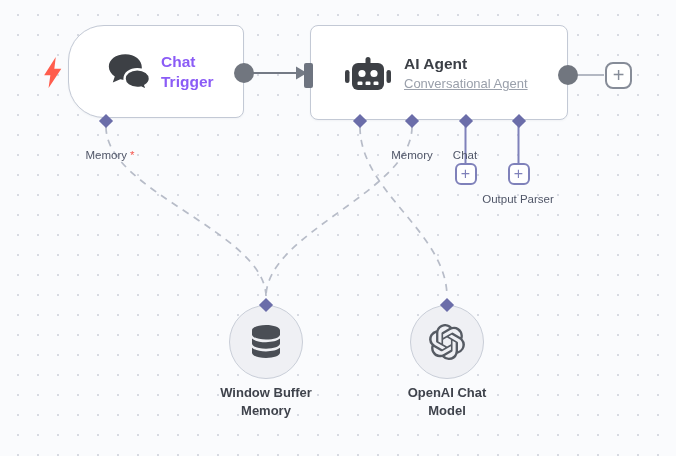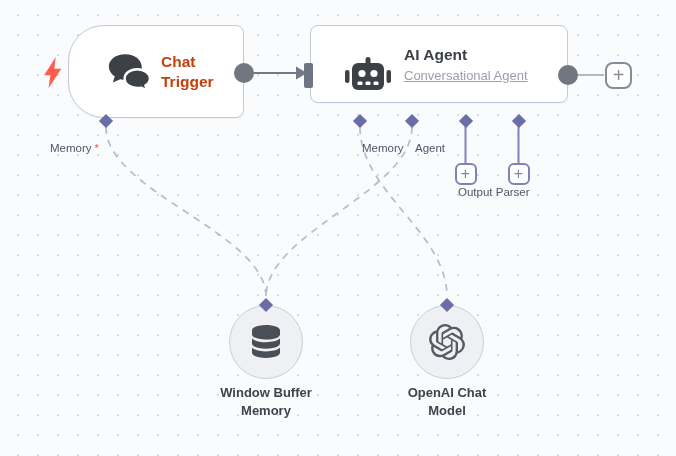--- a/index.html
+++ b/index.html
@@ -14,39 +14,39 @@
     background-image:radial-gradient(#d7dae2 1px, transparent 1.4px);
     background-size:20px 20px;
     background-position:8px 5px;
   }
   svg.wires{position:absolute;inset:0;z-index:1;}
   .node{
     position:absolute;background:#ffffff;border:1.7px solid #c3c9d5;
     box-shadow:0 1px 2px rgba(60,70,90,.05);z-index:2;box-sizing:border-box;
   }
   .node-trigger{left:68px;top:25px;width:176px;height:93px;border-radius:36px 8px 8px 36px;}
-  .node-agent{left:310px;top:25px;width:258px;height:78px;border-radius:8px;}
+  .node-agent{left:310px;top:25px;width:258px;height:95px;border-radius:8px;}
   .trigger-icon{position:absolute;left:38px;top:27px;width:44px;height:39px;}
   .agent-icon{position:absolute;left:33px;top:30px;width:48px;height:40px;}
   .trigger-title{
     position:absolute;left:92px;top:0;height:100%;width:70px;
     display:flex;align-items:center;
-    font-size:15.5px;font-weight:700;color:#c2410c;line-height:1.25;
+    font-size:15.5px;font-weight:700;color:#8b5cf6;line-height:1.25;
   }
   .agent-text{position:absolute;left:93px;top:0;height:100%;display:flex;flex-direction:column;justify-content:center;}
   .agent-title{font-size:15.5px;font-weight:700;color:#3b3f46;line-height:1.25;}
   .agent-subtitle{font-size:13px;color:#9aa0ab;margin-top:3px;text-decoration:underline;}
   .input-bar{position:absolute;left:-7px;top:37px;width:9px;height:25px;background:#6e7480;border-radius:2px;}
   .out-circle{position:absolute;width:20px;height:20px;border-radius:50%;background:#71767f;z-index:3;}
   .out-circle.trigger{left:234px;top:63px;}
   .out-circle.agent{left:558px;top:65px;}
   .diamond{position:absolute;width:10px;height:10px;background:#6b6da9;transform:rotate(45deg);z-index:4;}
   .port-label{
-    position:absolute;top:142px;height:14px;z-index:3;
-    font-size:11.5px;color:#505668;white-space:nowrap;
+    position:absolute;top:149px;height:14px;z-index:3;
+    font-size:11.5px;color:#505668;text-align:center;white-space:nowrap;
   }
   .req{color:#f5564e;margin-left:3px;}
   .plus-btn{
     position:absolute;box-sizing:border-box;background:#ffffff;text-align:center;z-index:4;
     font-weight:400;cursor:pointer;
   }
   .plus-gray{
     left:605px;top:62px;width:27px;height:27px;border:2px solid #868c98;border-radius:8px;
     color:#868c98;font-size:20px;line-height:22px;
   }
@@ -127,21 +127,21 @@
   <div class="diamond" style="left:460.5px;top:116px;"></div>
   <div class="diamond" style="left:513.5px;top:116px;"></div>
 
   <div class="port-label" style="left:50px;width:120px;">
     <span>Memory</span><span class="req">*</span>
   </div>
   <div class="port-label" style="left:362px;width:100px;">
     <span>Memory</span>
   </div>
   <div class="port-label" style="left:415px;width:100px;">
-    <span>Agent</span>
+    <span>Chat</span>
   </div>
   <div class="port-label" style="left:458px;width:120px;margin-top:44px;">
     <span>Output Parser</span>
   </div>
 
   <div class="plus-btn plus-gray">+</div>
   <div class="plus-btn plus-purple" style="left:454.5px;top:163px;">+</div>
   <div class="plus-btn plus-purple" style="left:507.5px;top:163px;">+</div>
 
   <div class="circle-node" style="left:229px;top:305px;">

